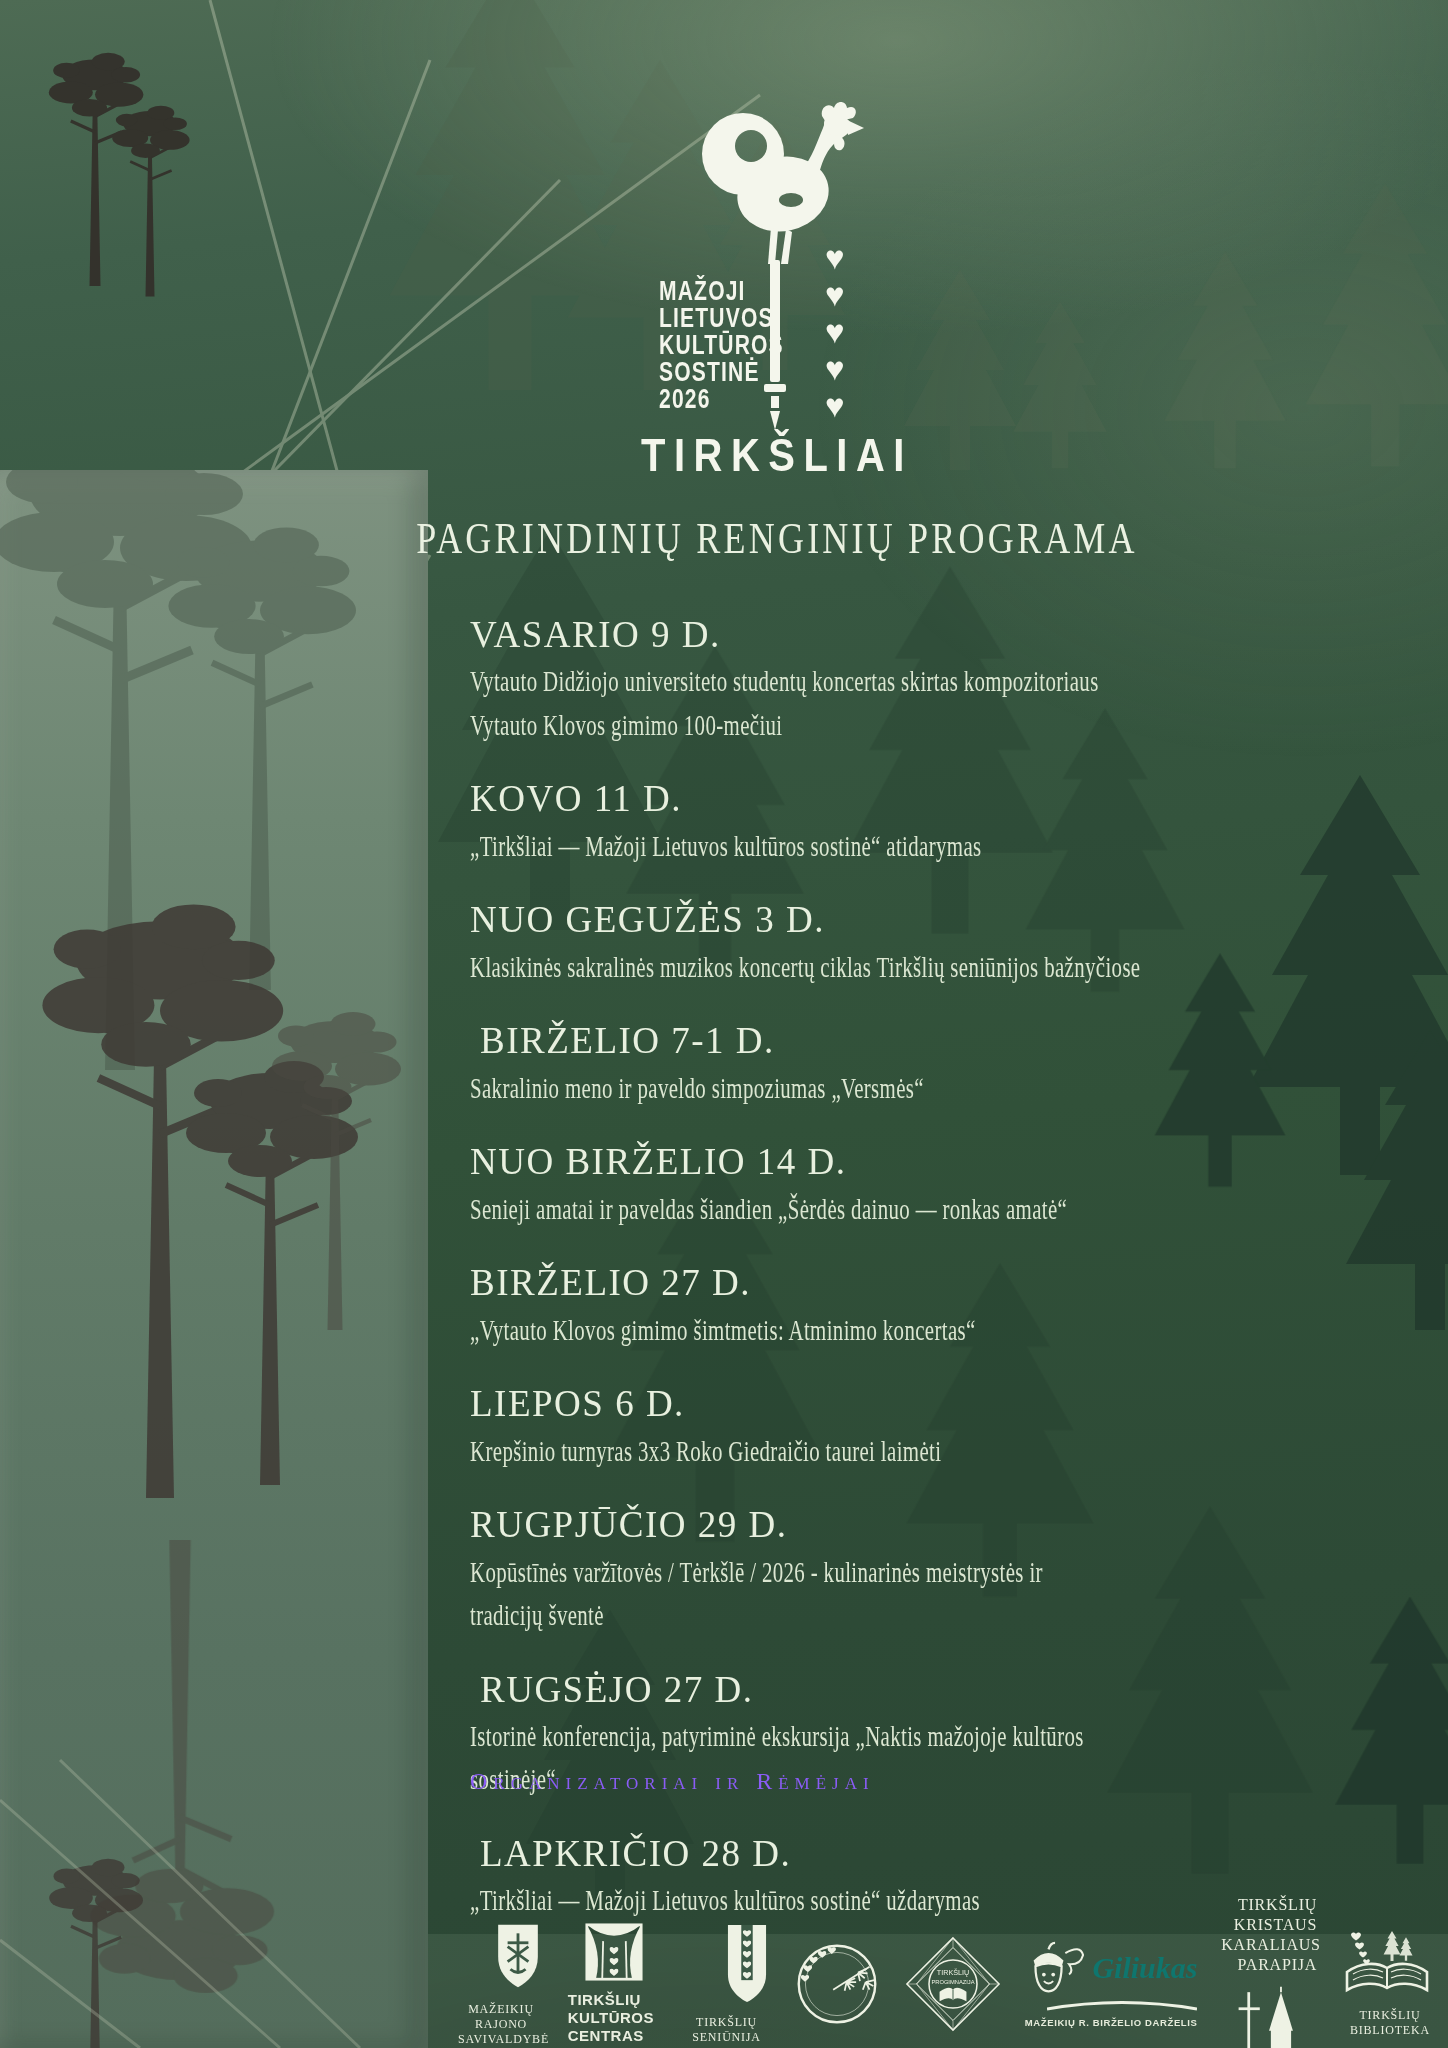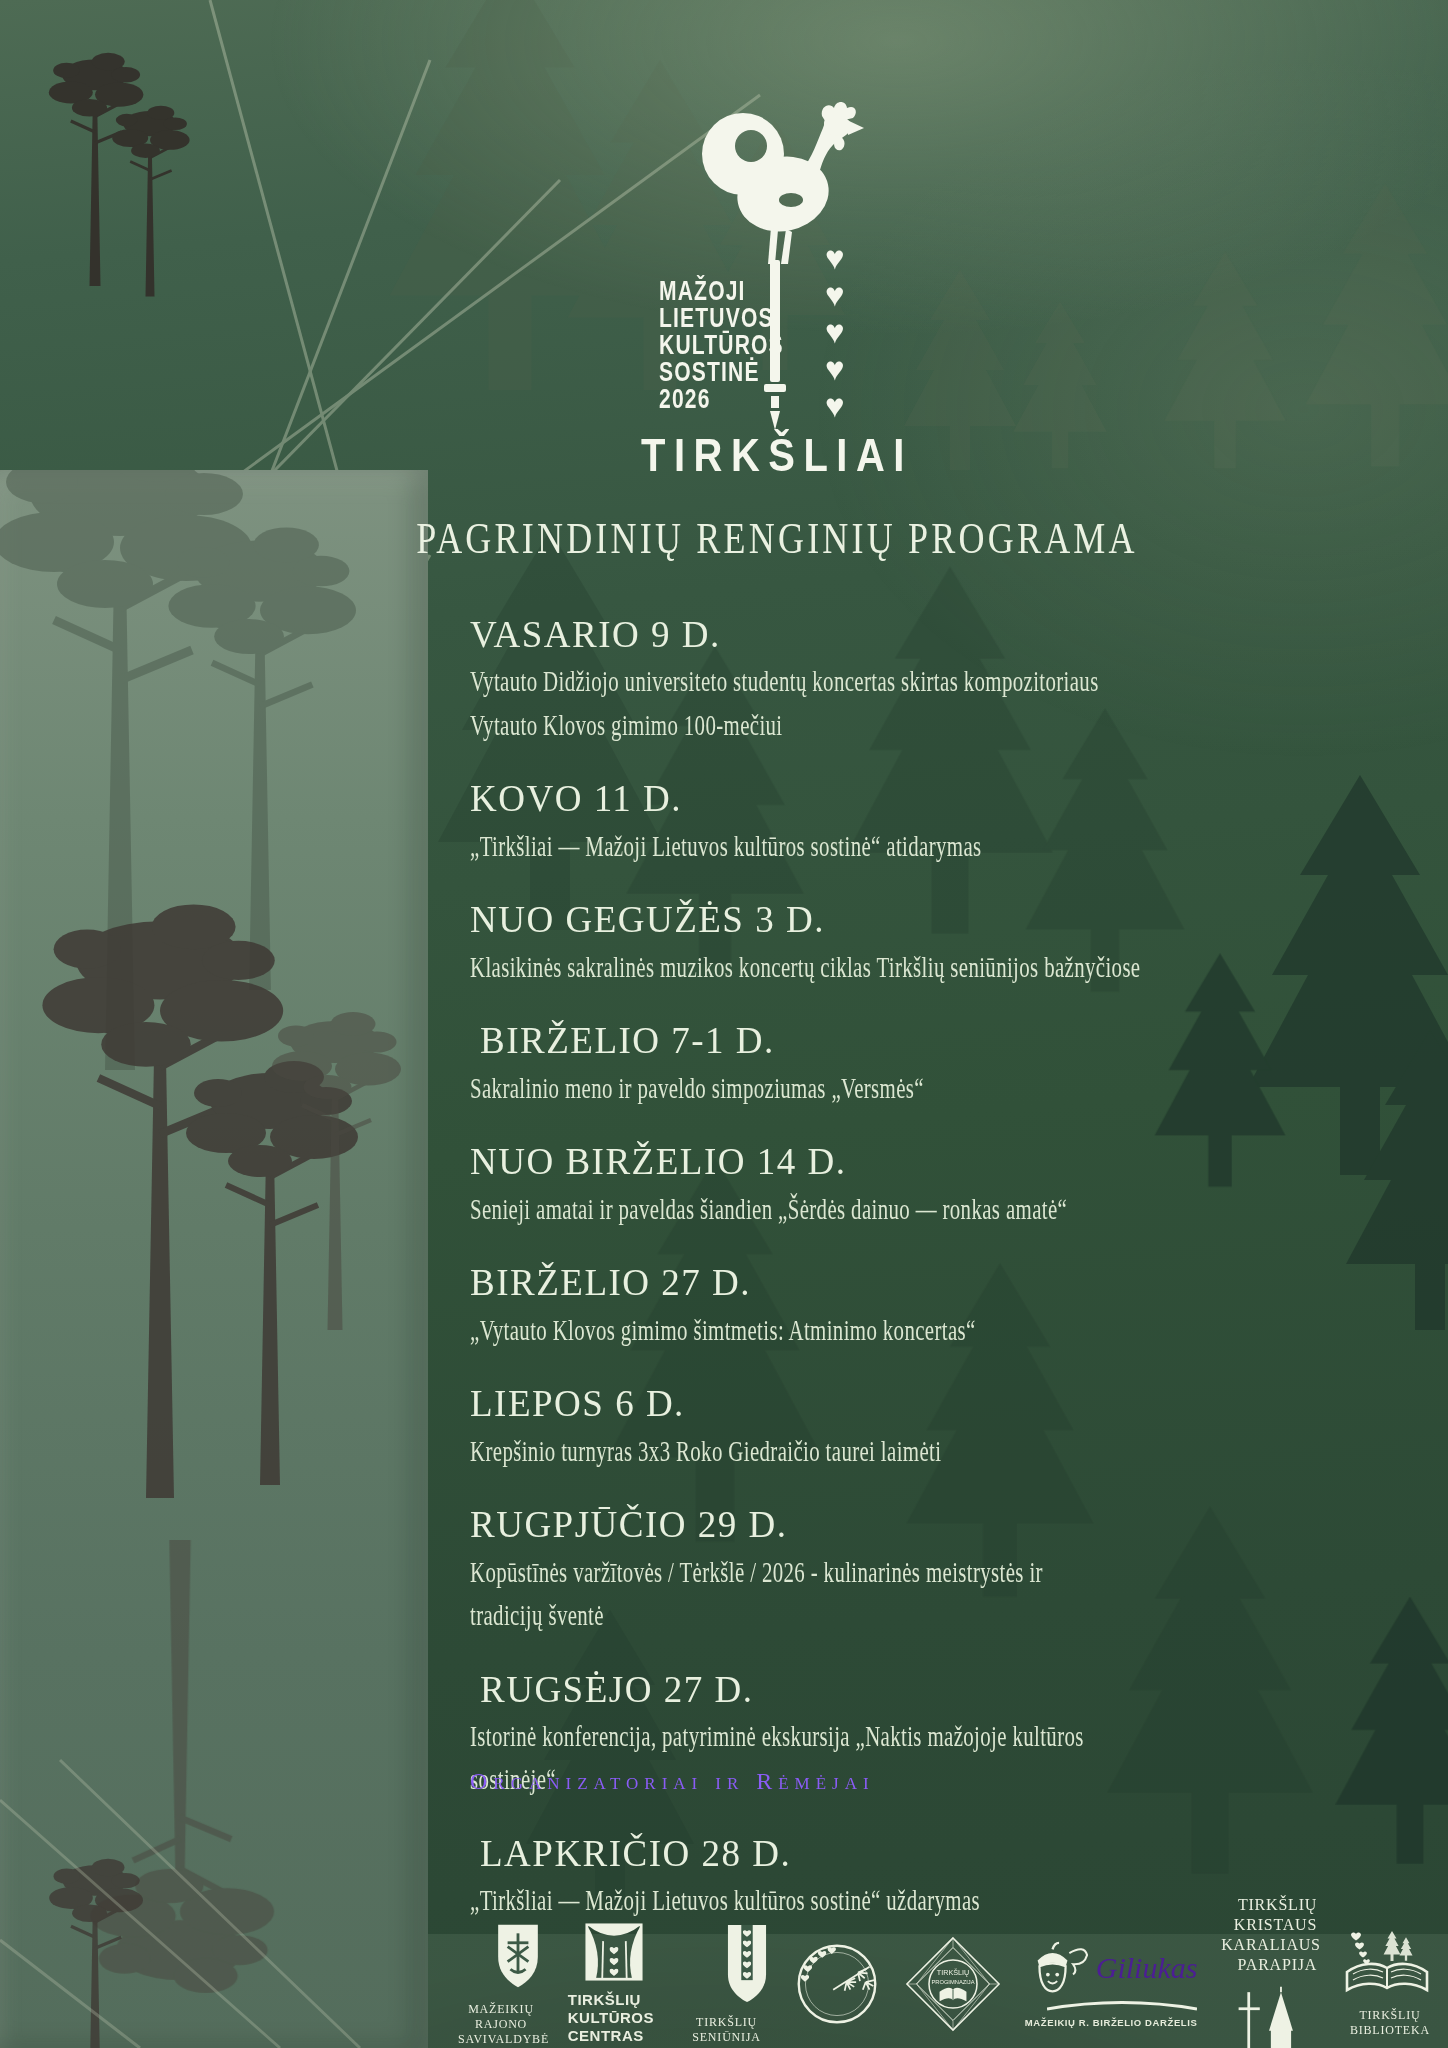--- a/index.html
+++ b/index.html
@@ -54,21 +54,21 @@
   .footer-title{position:absolute;left:470px;top:1768px;font-size:24px;letter-spacing:6px;
     font-variant:small-caps;color:#8b5cf6;}
   .sponsor-row{position:absolute;left:458px;top:1930px;width:975px;height:108px;
     display:flex;align-items:center;justify-content:space-between;color:#eef2e4;}
   .sp{display:flex;flex-direction:column;align-items:flex-end;gap:6px;}
   .sp-row{flex-direction:column;gap:10px;align-items:center;}
   .sp-caption{font-size:12px;letter-spacing:.8px;text-align:center;line-height:1.25;color:#eaefe0;}
   .cap-sans{font-family:"Liberation Sans",sans-serif;font-weight:bold;font-size:15px;
     letter-spacing:.5px;text-align:left;line-height:1.2;}
   .cap-right{text-align:right;width:96px;font-size:16px;} .w86{width:86px;margin-top:6px;}
-  .gil-name{font-style:italic;font-weight:normal;font-size:30px;line-height:1;color:#4c1d95;}
+  .gil-name{font-style:italic;font-weight:bold;font-size:30px;line-height:1;color:#0f766e;}
   .gil-sub{font-family:"Liberation Sans",sans-serif;font-size:9.5px;font-weight:bold;
     letter-spacing:.6px;color:#e6ecdb;}
   .gil-top{display:flex;align-items:center;gap:8px;}
 </style>
 </head>
 <body>
 
 <div class="poster">
 
   <svg class="bg" width="1448" height="2048" viewBox="0 0 1448 2048">

